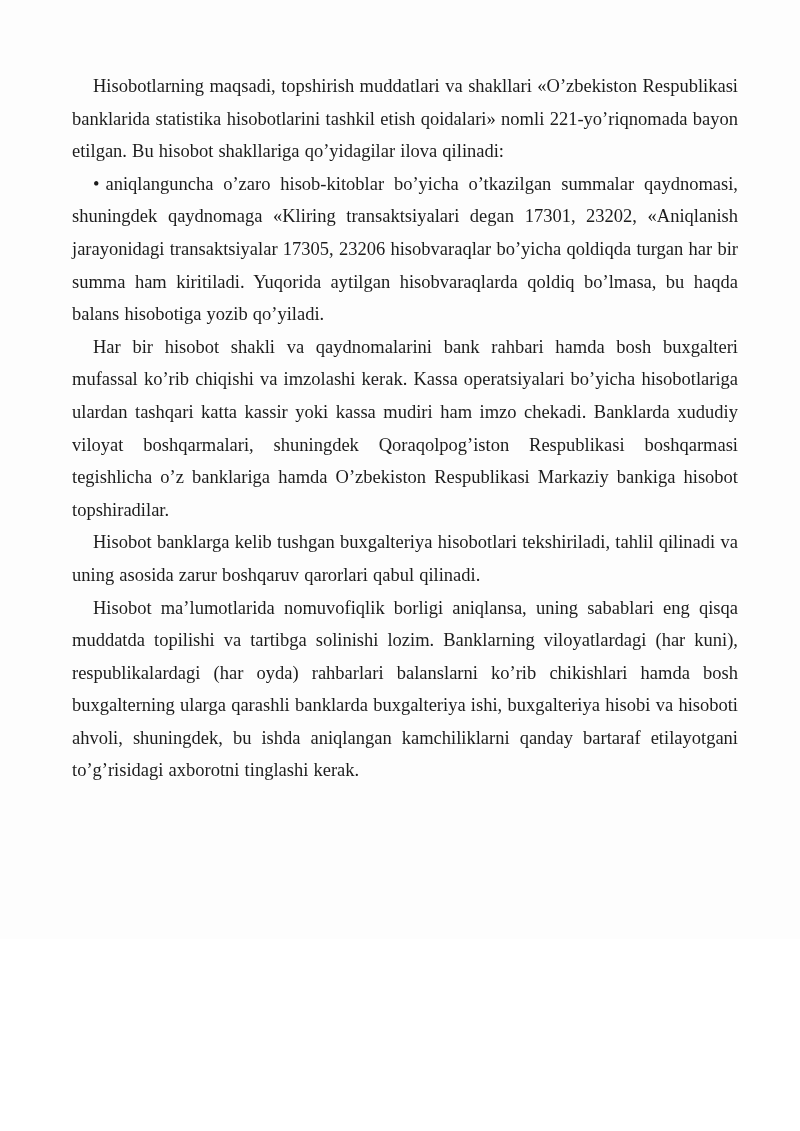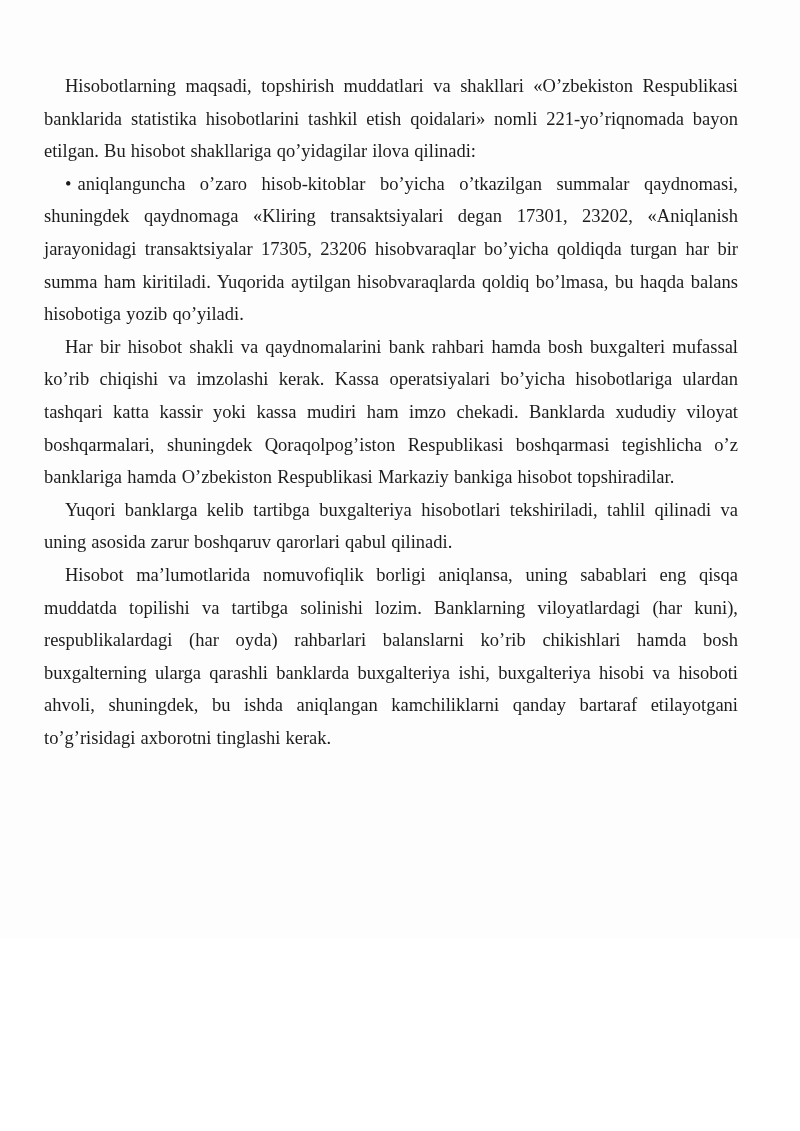--- a/index.html
+++ b/index.html
@@ -6,21 +6,21 @@
     margin: 0;
     padding: 0;
     background: #ffffff;
   }
   .page {
     position: relative;
     width: 800px;
     height: 939px;
     background: #fdfdfd;
     box-sizing: border-box;
-    padding: 70px 62px 0 44px;
+    padding: 70px 62px 0 72px;
     overflow: hidden;
   }
   .text-block {
     font-family: "Liberation Serif", "DejaVu Serif", serif;
     font-size: 18.5px;
     line-height: 32.6px;
     color: #1c1c1c;
     text-align: justify;
     word-spacing: 0.5px;
   }
@@ -35,16 +35,16 @@
   }
 </style>
 </head>
 <body>
 
 <div class="page">
   <div class="text-block">
       <p class="para">Hisobotlarning maqsadi, topshirish muddatlari va shakllari «O’zbekiston Respublikasi banklarida statistika hisobotlarini tashkil etish qoidalari» nomli 221-yo’riqnomada bayon etilgan. Bu hisobot shakllariga qo’yidagilar ilova qilinadi:</p>
       <p class="para"><span class="bullet">•</span><span>aniqlanguncha o’zaro hisob-kitoblar bo’yicha o’tkazilgan summalar qaydnomasi, shuningdek qaydnomaga «Kliring transaktsiyalari degan 17301, 23202, «Aniqlanish jarayonidagi transaktsiyalar 17305, 23206 hisobvaraqlar bo’yicha qoldiqda turgan har bir summa ham kiritiladi. Yuqorida aytilgan hisobvaraqlarda qoldiq bo’lmasa, bu haqda balans hisobotiga yozib qo’yiladi.</span></p>
       <p class="para">Har bir hisobot shakli va qaydnomalarini bank rahbari hamda bosh buxgalteri mufassal ko’rib chiqishi va imzolashi kerak. Kassa operatsiyalari bo’yicha hisobotlariga ulardan tashqari katta kassir yoki kassa mudiri ham imzo chekadi. Banklarda xududiy viloyat boshqarmalari, shuningdek Qoraqolpog’iston Respublikasi boshqarmasi tegishlicha o’z banklariga hamda O’zbekiston Respublikasi Markaziy bankiga hisobot topshiradilar.</p>
-      <p class="para">Yuqori banklarga kelib tartibga buxgalteriya hisobotlari tekshiriladi, tahlil qilinadi va uning asosida zarur boshqaruv qarorlari qabul qilinadi.</p>
+      <p class="para">Hisobot banklarga kelib tushgan buxgalteriya hisobotlari tekshiriladi, tahlil qilinadi va uning asosida zarur boshqaruv qarorlari qabul qilinadi.</p>
       <p class="para">Hisobot ma’lumotlarida nomuvofiqlik borligi aniqlansa, uning sabablari eng qisqa muddatda topilishi va tartibga solinishi lozim. Banklarning viloyatlardagi (har kuni), respublikalardagi (har oyda) rahbarlari balanslarni ko’rib chikishlari hamda bosh buxgalterning ularga qarashli banklarda buxgalteriya ishi, buxgalteriya hisobi va hisoboti ahvoli, shuningdek, bu ishda aniqlangan kamchiliklarni qanday bartaraf etilayotgani to’g’risidagi axborotni tinglashi kerak.</p>
     </div>
 </div>
 
 </body></html>

